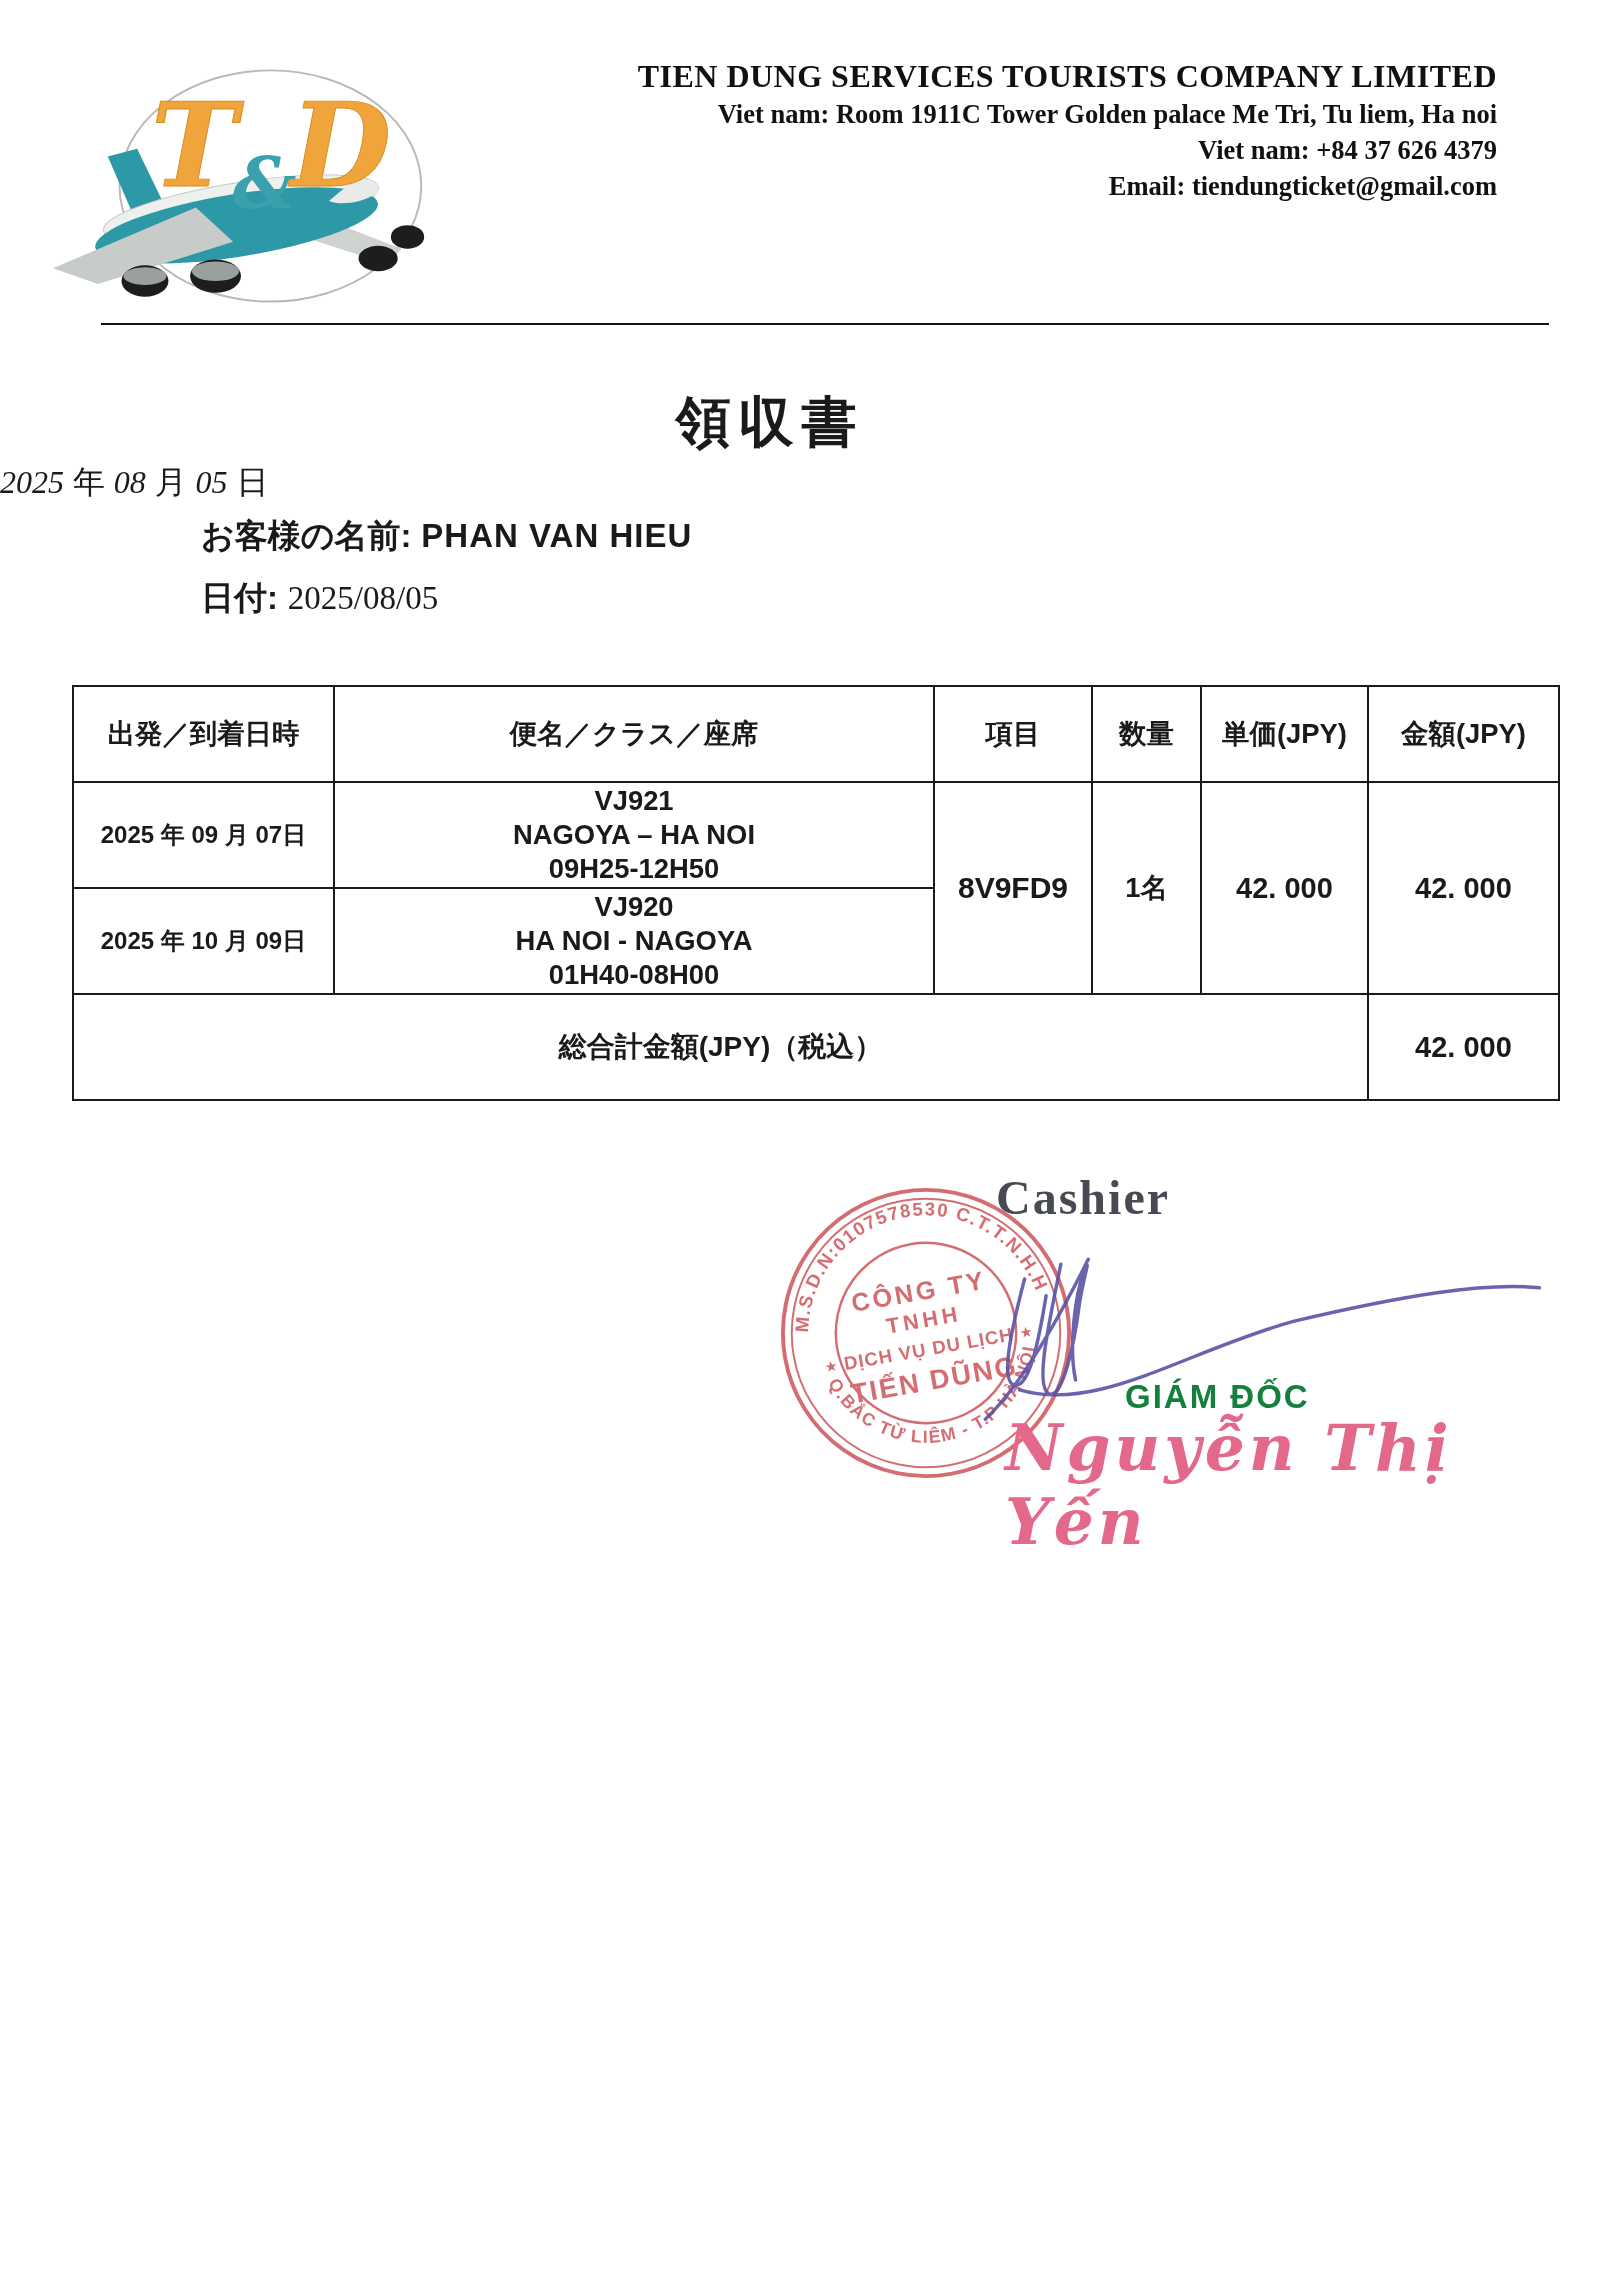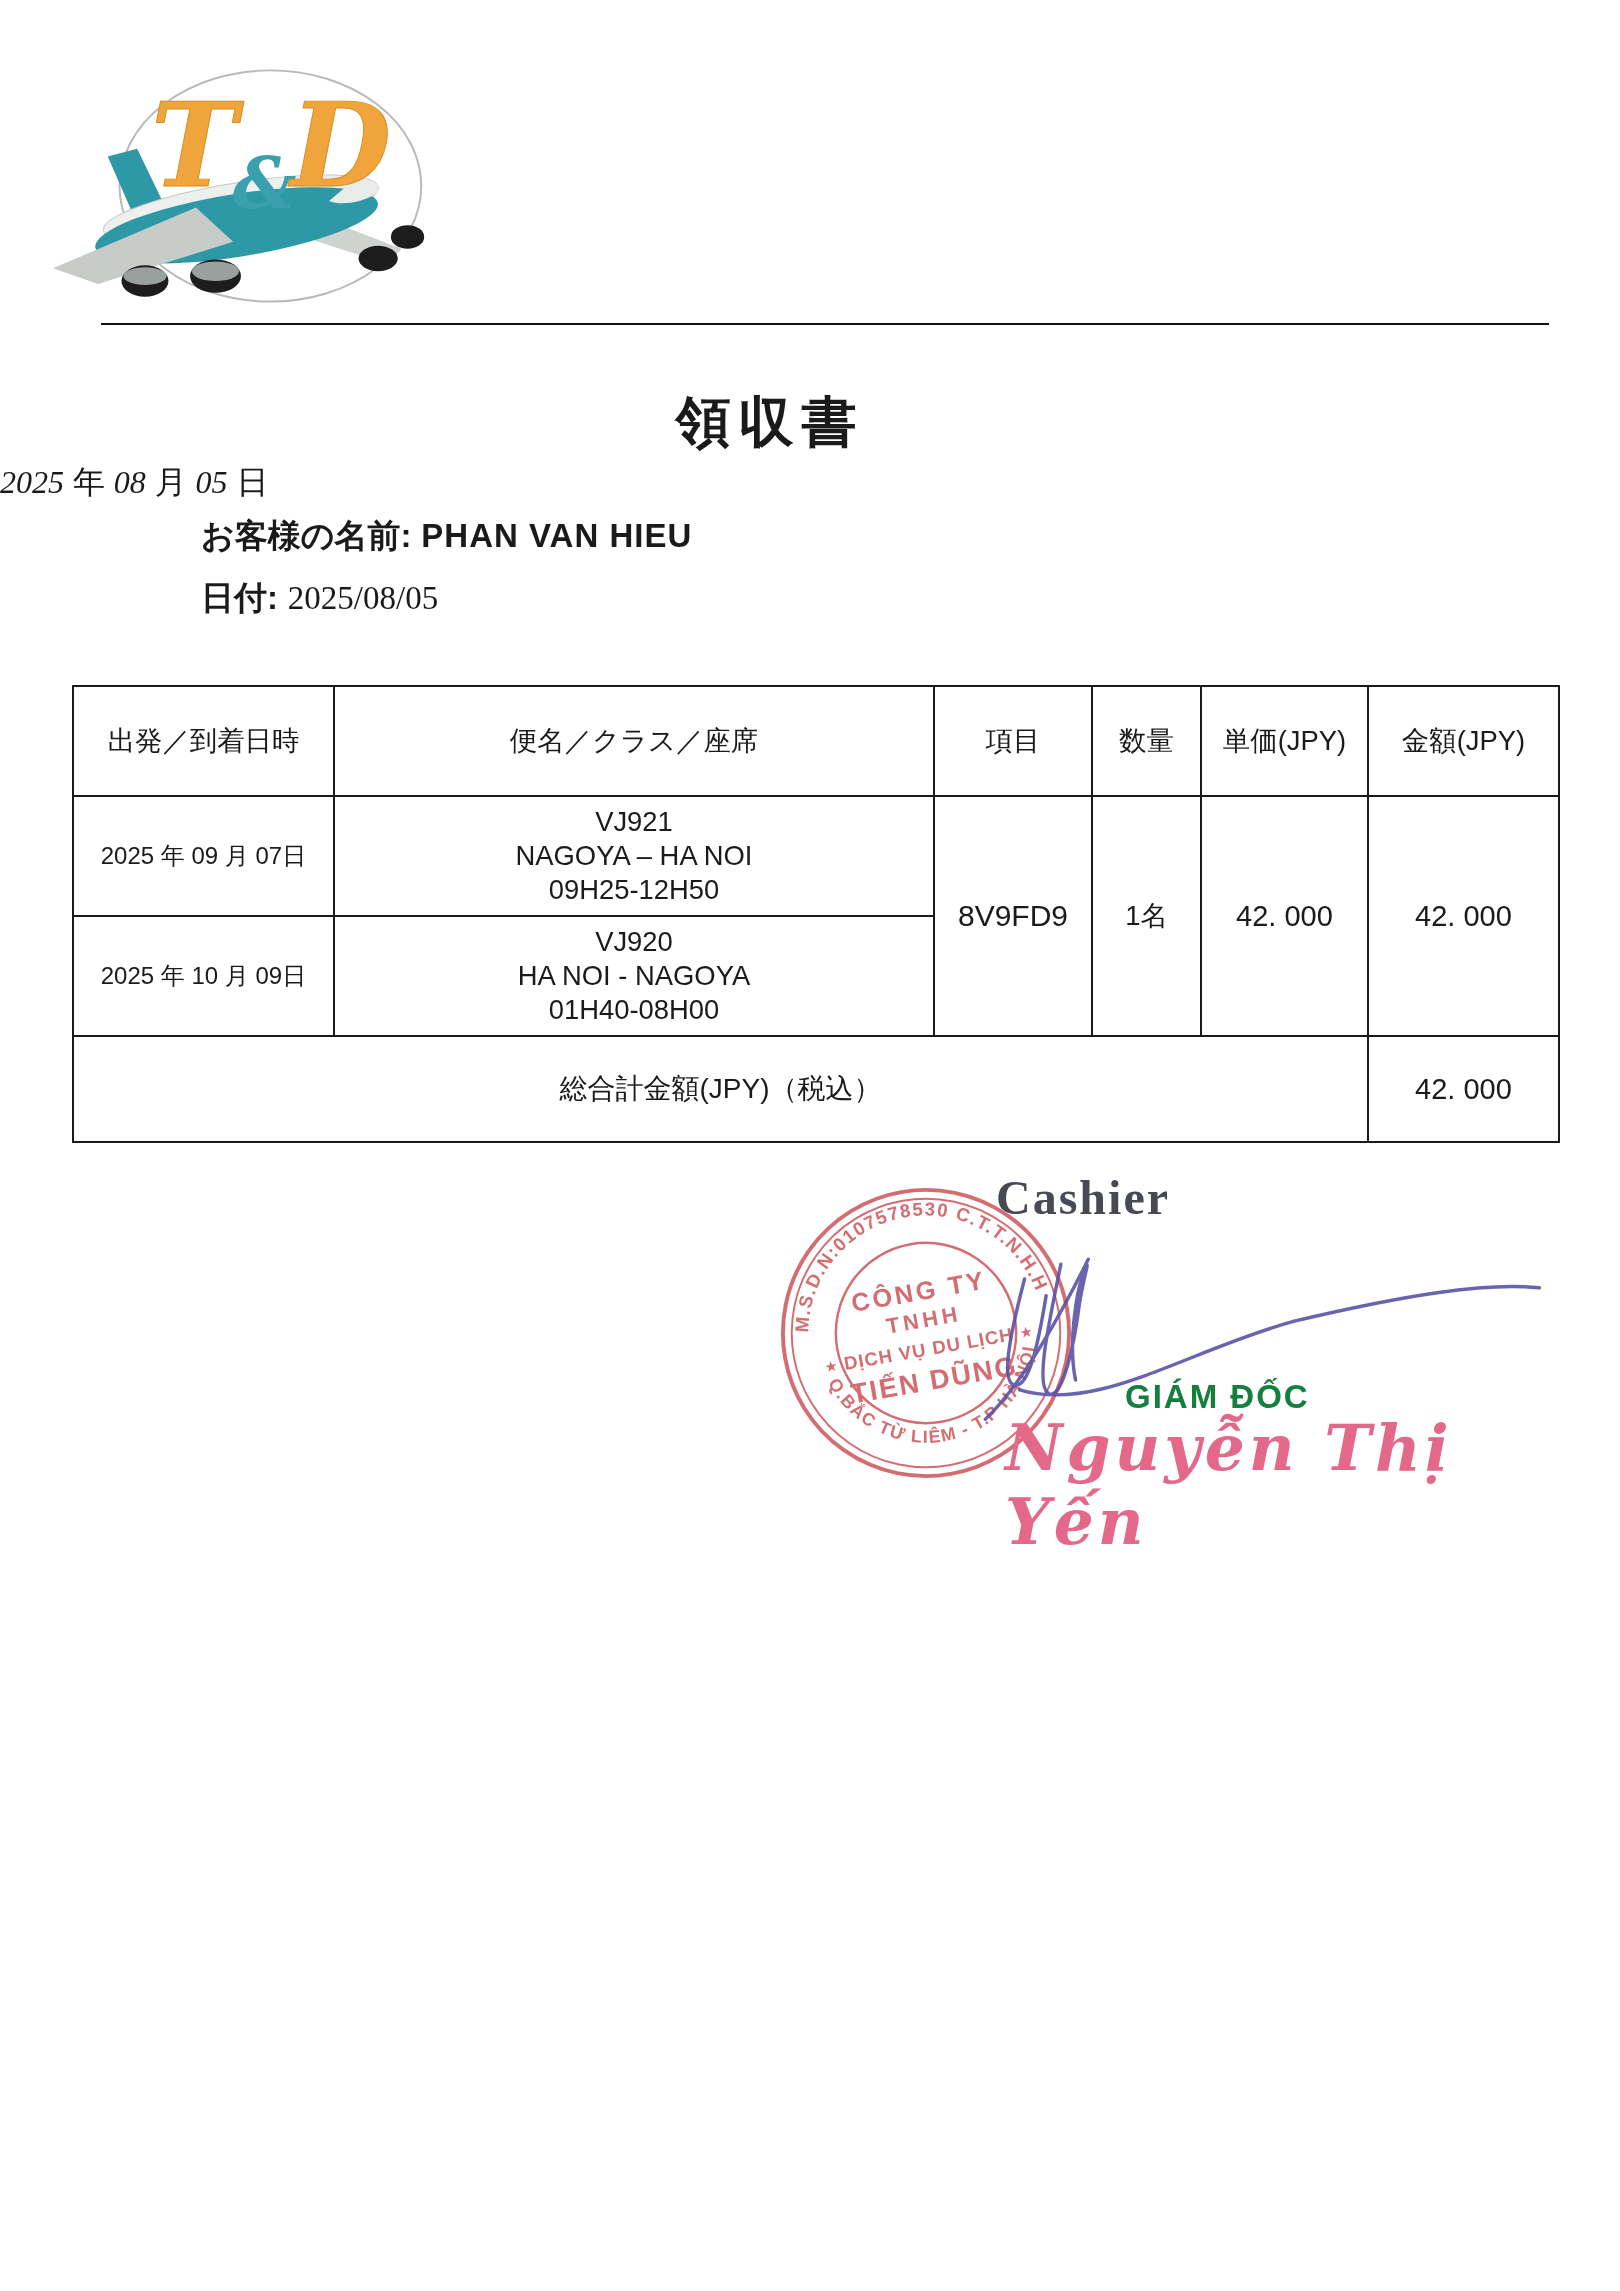--- a/index.html
+++ b/index.html
@@ -22,22 +22,22 @@
   .title-date .num{font-family:"Liberation Serif",serif;font-style:italic;}
   .customer{position:absolute;left:201px;top:514px;font-size:33px;font-weight:bold;}
   .customer .cname{letter-spacing:1px;margin-left:9.8px;}
   .docdate{position:absolute;left:201px;top:576px;font-size:33px;}
   .docdate .dlabel{font-weight:bold;}
   .docdate .dval{font-family:"Liberation Serif",serif;margin-left:9.8px;}
 
   
   table.flights{position:absolute;left:72px;top:685px;border-collapse:collapse;
                 table-layout:fixed;width:1485px;}
-  table.flights td,table.flights th{border:2px solid #1a1a1a;padding:8px;text-align:center;
-                vertical-align:middle;font-weight:normal;}
+  table.flights td,table.flights th{border:2px solid #1a1a1a;padding:1px;text-align:center;
+                vertical-align:middle;font-weight:bold;}
   table.flights{border:2.9px solid #1a1a1a;}
   .th{font-size:27.4px;font-weight:bold;height:92px;}
   .row-h{height:103px;}
   .tot-h{height:106px;}
   .dcell{font-size:24px;}
   .fcell{font-size:27.4px;line-height:34px;}
   .code{font-size:30px;font-weight:bold;}
   .qty{font-size:27.4px;}
   .amt{font-size:29px;font-weight:600;}
   .total-label{font-size:28px;font-weight:bold;text-align:center;padding-left:245px;}
@@ -81,20 +81,26 @@
         <ellipse cx="100" cy="240" rx="22" ry="9" fill="#9aa09d"></ellipse>
         <ellipse cx="172" cy="235" rx="24" ry="10" fill="#9aa09d"></ellipse>
       </g>
 
       <text class="logo-td" x="150" y="148" text-anchor="middle" font-size="118" fill="#f0a43c" stroke="#d98d20" stroke-width="1">T</text>
       <text class="logo-td" x="222" y="170" text-anchor="middle" font-size="72" fill="#3aa0ad">&amp;</text>
       <text class="logo-td" x="300" y="148" text-anchor="middle" font-size="118" fill="#f0a43c" stroke="#d98d20" stroke-width="1">D</text>
     </svg>
   </div>
 
+  <div class="company">
+    <div class="co-name">TIEN DUNG SERVICES TOURISTS COMPANY LIMITED</div>
+    <div class="co-line">Viet nam: Room 1911C Tower Golden palace Me Tri, Tu liem, Ha noi</div>
+    <div class="co-line">Viet nam: +84 37 626 4379</div>
+    <div class="co-line">Email: tiendungticket@gmail.com</div>
+  </div>
 
   <div class="rule"></div>
 
   <div class="title">領収書</div>
   <div class="title-date">
     <span class="num">2025</span>
     <span>年</span>
     <span class="num">08</span>
     <span>月</span>
     <span class="num">05</span>

